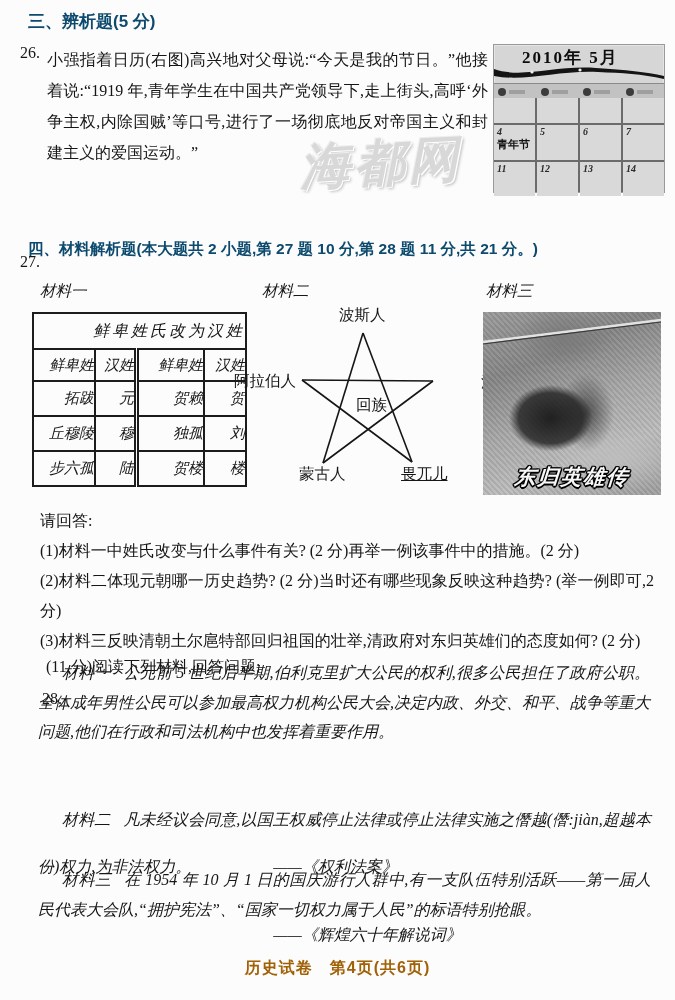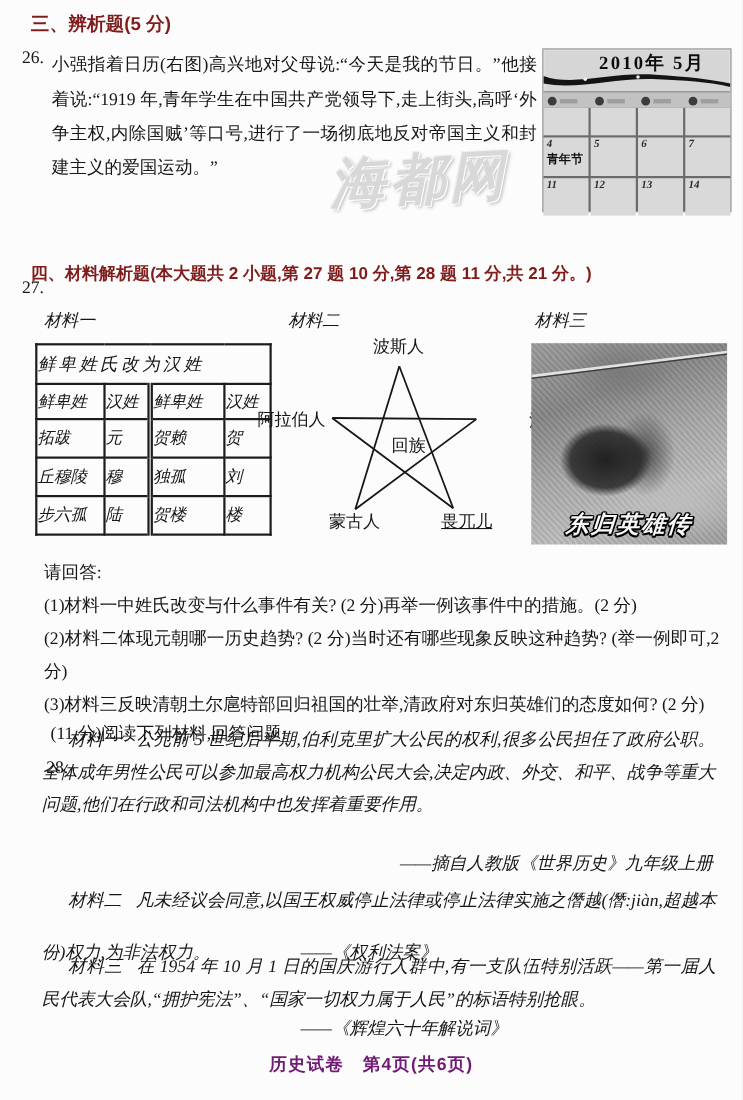--- a/index.html
+++ b/index.html
@@ -3,58 +3,58 @@
 <meta charset="utf-8">
 <style>
   html,body{margin:0;padding:0;background:#e9e9e9;}
   .page{
     position:relative;width:675px;height:1000px;margin:0 auto;
     background:#fcfcfc;overflow:hidden;
     font-family:"Liberation Serif","DejaVu Serif",serif;
     color:#161616;
   }
   .abs{position:absolute;}
-  .hd{font-family:"Liberation Sans","DejaVu Sans",sans-serif;font-weight:bold;font-size:16.5px;color:#7f1d1d;}
+  .hd{font-family:"Liberation Sans","DejaVu Sans",sans-serif;font-weight:bold;font-size:16.5px;color:#0c4a6e;}
   .num{font-size:16px;}
   .body-txt{font-size:16px;line-height:31px;text-align:justify;}
   .q-txt{font-size:16px;line-height:30px;text-align:justify;}
   .kai{font-style:italic;}
   
   .watermark{
     left:300px;top:130px;font-size:50px;font-weight:bold;font-style:italic;
     color:#d8d8d8;letter-spacing:4px;transform:rotate(-3deg);
     text-shadow:1px 1px 0 #ffffff,-1px -1px 0 #eeeeee,2px 2px 3px #bdbdbd;
     z-index:0;white-space:nowrap;
   }
   
   .calendar{
     left:493px;top:44px;width:170px;height:147px;
     background:#d6d6d6;border:1px solid #9a9a9a;
     box-shadow:0 0 0 1px #e4e4e4 inset;
   }
-  .cal-title{position:absolute;left:0;top:1px;width:100%;text-align:center;
+  .cal-title{position:absolute;left:0;top:1px;width:100%;
     padding-left:28px;box-sizing:border-box;
     font-weight:bold;font-size:17px;letter-spacing:2px;color:#0d0d0d;
     font-family:"Liberation Serif",serif;}
   .cal-swoosh{position:absolute;left:0;top:20px;width:170px;height:18px;}
   .cal-week{position:absolute;left:0;top:38px;width:170px;height:15px;
     display:flex;background:#c2c2c2;border-top:1px solid #8a8a8a;}
   .cal-week .wd{flex:1;display:flex;align-items:center;gap:3px;padding-left:4px;}
   .cal-week .dot{width:8px;height:8px;border-radius:50%;background:#3c3c3c;}
   .cal-week .bar{width:16px;height:4px;background:#9f9f9f;}
   .cal-grid{position:absolute;left:0;top:53px;width:170px;height:94px;
     display:grid;grid-template-columns:repeat(4,1fr);grid-template-rows:25px 35px 34px;
     background:#6b6b6b;gap:2px;padding:0 0 2px 0;box-sizing:border-box;}
   .cal-cell{background:#d9d9d9;position:relative;}
   .cal-num{position:absolute;left:3px;top:1px;font-size:10px;font-weight:bold;font-style:italic;color:#2b2b2b;}
   .cal-fest{position:absolute;left:3px;top:12px;font-size:11px;font-weight:bold;color:#111;white-space:nowrap;}
   
   .htable{left:32px;top:312px;border-collapse:collapse;table-layout:fixed;
     font-style:italic;font-size:15px;}
-  .htable td,.htable th{border:2px solid #1c1c1c;text-align:left;padding:0;font-weight:normal;}
+  .htable td,.htable th{border:2px solid #1c1c1c;text-align:right;padding:0;font-weight:normal;}
   .htable .t-title{height:34px;font-size:16px;letter-spacing:3px;}
   .htable .hrow td{height:30px;}
   .htable .drow td{height:33px;}
   .htable td.dbl{border-left:5px double #1c1c1c;}
   
   .star-label{font-size:15.5px;white-space:nowrap;text-align:right;}
   
   .poster{
     left:483px;top:312px;width:178px;height:183px;overflow:hidden;
     background:
@@ -72,21 +72,21 @@
     text-shadow:-1.5px 0 #000,1.5px 0 #000,0 -1.5px #000,0 1.5px #000,
                 -1px -1px #000,1px 1px #000,-1px 1px #000,1px -1px #000;
   }
   
   .mat-para{font-size:16px;line-height:29.7px;text-align:justify;font-style:italic;}
   .mat-label{margin-right:13px;}
   .mat-indent{text-indent:24px;}
   .src{font-style:italic;font-size:16px;}
   .footer{left:0;top:958px;width:675px;text-align:center;
     font-family:"Liberation Sans","DejaVu Sans",sans-serif;
-    font-weight:bold;font-size:16px;letter-spacing:1px;color:#701a75;}
+    font-weight:bold;font-size:16px;letter-spacing:1px;color:#a16207;}
 </style>
 </head>
 <body>
 
 <div class="page">
 
   <div class="abs watermark">海都网</div>
 
   <div class="abs hd" style="left:28px;top:10px;font-size:17px;">三、辨析题(5 分)</div>
 
@@ -229,21 +229,20 @@
     <div>(2)材料二体现元朝哪一历史趋势? (2 分)当时还有哪些现象反映这种趋势? (举一例即可,2 分)</div>
     <div>(3)材料三反映清朝土尔扈特部回归祖国的壮举,清政府对东归英雄们的态度如何? (2 分)</div>
   </div>
 
   <div class="abs num" style="left:18px;top:690px;margin-left:24px;">28.</div>
   <div class="abs" style="left:46px;top:657px;font-size:16px;">(11 分)阅读下列材料,回答问题:</div>
 
   <div class="abs mat-para mat-indent" style="left:38px;top:658px;width:612px;font-style:italic;">
     <span class="mat-label">材料一</span><span>公元前 5 世纪后半期,伯利克里扩大公民的权利,很多公民担任了政府公职。全体成年男性公民可以参加最高权力机构公民大会,决定内政、外交、和平、战争等重大问题,他们在行政和司法机构中也发挥着重要作用。</span>
   </div>
-  <div class="abs src" style="left:0;top:775px;width:648px;text-align:right;">——摘自人教版《世界历史》九年级上册</div>
 
   <div class="abs mat-para mat-indent" style="left:38px;top:805px;width:613px;">
     <span class="mat-label">材料二</span><span>凡未经议会同意,以国王权威停止法律或停止法律实施之僭越(僭:jiàn,超越本份)权力,为非法权力。</span><span class="src" style="display:inline-block;margin-left:58px;margin-top:17px;">——《权利法案》</span>
   </div>
 
   <div class="abs mat-para mat-indent" style="left:38px;top:865px;width:613px;">
     <span class="mat-label">材料三</span><span>在 1954 年 10 月 1 日的国庆游行人群中,有一支队伍特别活跃——第一届人民代表大会队,“拥护宪法”、“国家一切权力属于人民”的标语特别抢眼。</span>
   </div>
   <div class="abs src" style="left:30px;top:925px;width:675px;text-align:center;">——《辉煌六十年解说词》</div>
 

